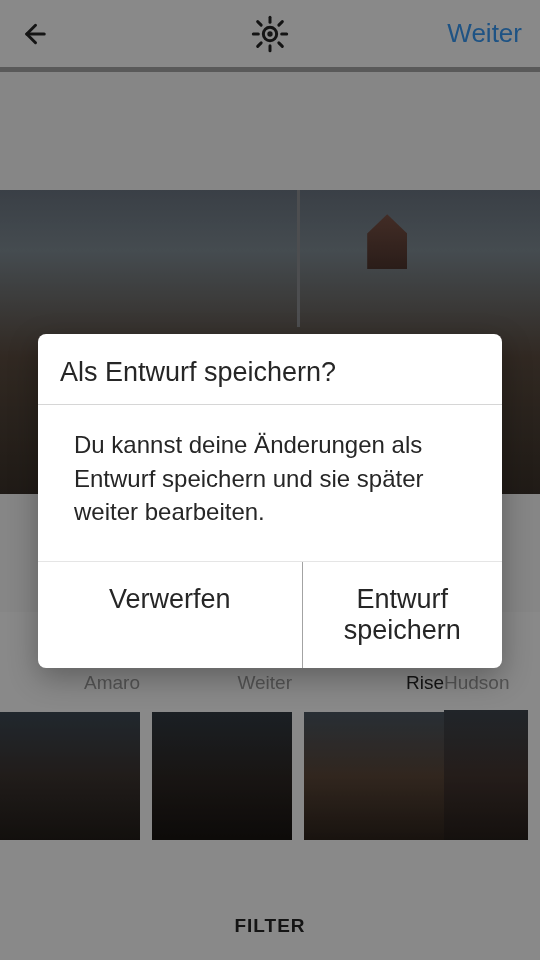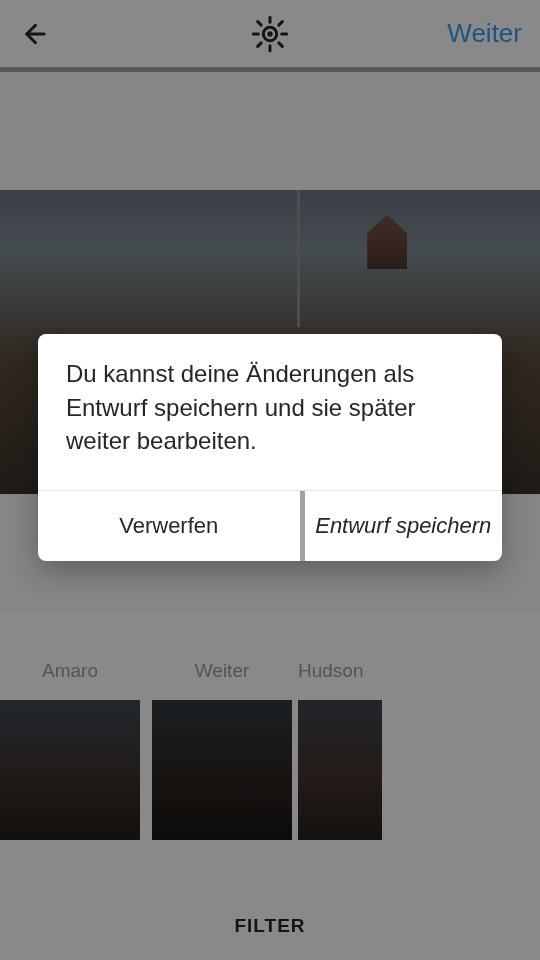--- a/index.html
+++ b/index.html
@@ -22,21 +22,21 @@
   border-bottom: 5px solid #a3a3a3;
 }
 .back-icon svg { display: block; }
 .brightness-icon { position: absolute; left: 50%; top: 36px; transform: translate(-50%, -50%); }
 .next-link { color: #3897f0; font-size: 26px; font-weight: 500; }
 
 .preview-area { width: 540px; height: 540px; background: #f5f5f5; position: relative; display: flex; align-items: center; }
 .preview-img { width: 540px; height: 304px; background: #444; }
 
 .filter-strip { position: absolute; left: 0; top: 660px; width: 540px; height: 180px; display: flex; }
-.filter-item { width: 140px; margin-right: 12px; display: flex; flex-direction: column; align-items: center; }
+.filter-item { width: 140px; margin-right: 12px; display: flex; flex-direction: column; align-items: flex-end; margin-top: 12px; }
 .filter-label { font-size: 19px; color: #999; margin-bottom: 18px; }
 .filter-label.active { color: #262626; font-weight: 500; }
 .filter-thumb { width: 140px; height: 140px; }
 
 .bottom-tabs { position: absolute; left: 0; bottom: 0; width: 540px; height: 70px; display: flex; background: #fafafa; border-top: 1px solid transparent; }
 .tab { flex: 1; display: flex; align-items: center; justify-content: center; font-size: 19px; letter-spacing: 1px; color: #999; font-weight: 500; }
 .tab.active { color: #262626; font-weight: 600; position: relative; }
 .tab.active::after { content: ""; position: absolute; bottom: -4px; left: 0; width: 100%; height: 3px; background: #262626; }
 
 
@@ -55,39 +55,39 @@
   overflow: hidden;
 }
 .dialog-title {
   padding: 23px 22px 16px 22px;
   font-size: 27px;
   font-weight: 500;
   color: #262626;
   border-bottom: 1px solid #d6d6d6;
 }
 .dialog-msg {
-  padding: 23px 36px 32px 28px;
+  padding: 23px 36px 32px 36px;
   font-size: 24px;
   line-height: 1.4;
   color: #262626;
 }
 .dialog-actions {
   display: flex;
   border-top: 1px solid #e5e5e5;
 }
 .dialog-actions .dlg-btn {
   flex: 1;
   padding: 22px 0;
   text-align: center;
-  font-size: 22px;
+  font-size: 27px;
   color: #262626;
   font-weight: 500;
   margin-left: 32px;
 }
-.dialog-actions .dlg-btn + .dlg-btn { border-left: 5px solid #a3a3a3; font-style: italic; }
+.dialog-actions .dlg-btn + .dlg-btn { border-left: 1px solid #a3a3a3; }
 
 
 .photo-a { background: linear-gradient(180deg,#6a7480 0%, #7e8a92 20%, #5a4b3f 55%, #3a3129 100%); position: relative; }
 .photo-a::before { content:""; position:absolute; left:55%; top:0; width:3px; height:45%; background:#8c8f92; }
 .photo-a::after { content:""; position:absolute; left:68%; top:8%; width:40px; height:55px; background: linear-gradient(180deg,#7a5246,#4d352e); clip-path: polygon(50% 0,100% 35%,100% 100%,0 100%,0 35%);}
 .thumb-a { background: linear-gradient(180deg,#3d4954 0%, #3c3430 50%, #221d19 100%); }
 .thumb-b { background: linear-gradient(180deg,#323a42 0%, #2d2724 50%, #181411 100%); }
 .thumb-c { background: linear-gradient(180deg,#4a5560 0%, #5a4638 50%, #2d231c 100%); }
 .thumb-d { background: linear-gradient(180deg,#3c444c 0%, #433530 50%, #261e1a 100%); }
 </style>
@@ -126,33 +126,38 @@
 
   <div class="filter-strip">
     <div class="filter-item">
       <div class="filter-label">Amaro</div>
       <div class="filter-thumb thumb-a"></div>
     </div>
     <div class="filter-item">
       <div class="filter-label">Weiter</div>
       <div class="filter-thumb thumb-b"></div>
     </div>
+    <div class="filter-item">
+      <div class="filter-label active">Rise</div>
+      <div class="filter-thumb thumb-c"></div>
+    </div>
     <div class="filter-item" style="margin-right:0; width:72px;">
       <div class="filter-label" style="width:84px; overflow:hidden; white-space:nowrap;">Hudson</div>
       <div class="filter-thumb thumb-d" style="width:84px;"></div>
     </div>
   </div>
 
   <div class="bottom-tabs">
     <div class="tab active">FILTER</div>
   </div>
 
   <div class="scrim"></div>
 
   <div class="dialog">
+    <div class="dialog-title">Als Entwurf speichern?</div>
     <div class="dialog-msg">Du kannst deine Änderungen als Entwurf speichern und sie später weiter bearbeiten.</div>
     <div class="dialog-actions">
       <div class="dlg-btn">Verwerfen</div>
       <div class="dlg-btn">Entwurf speichern</div>
     </div>
   </div>
 
 </div>
 
 </body></html>

